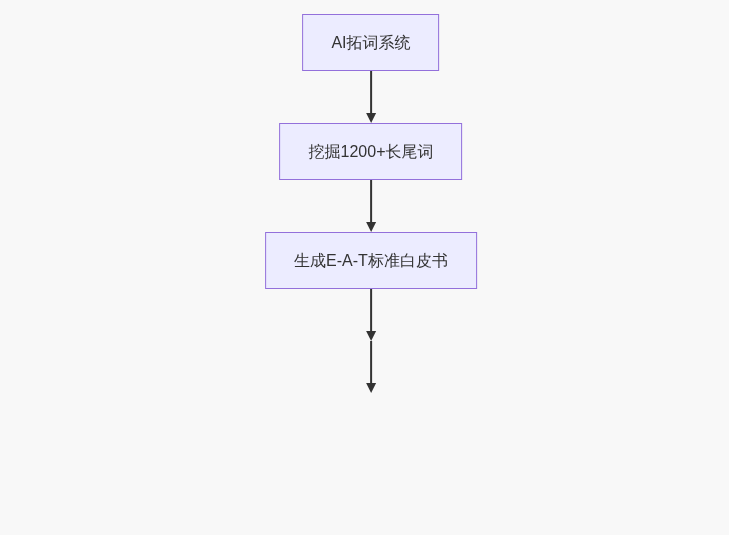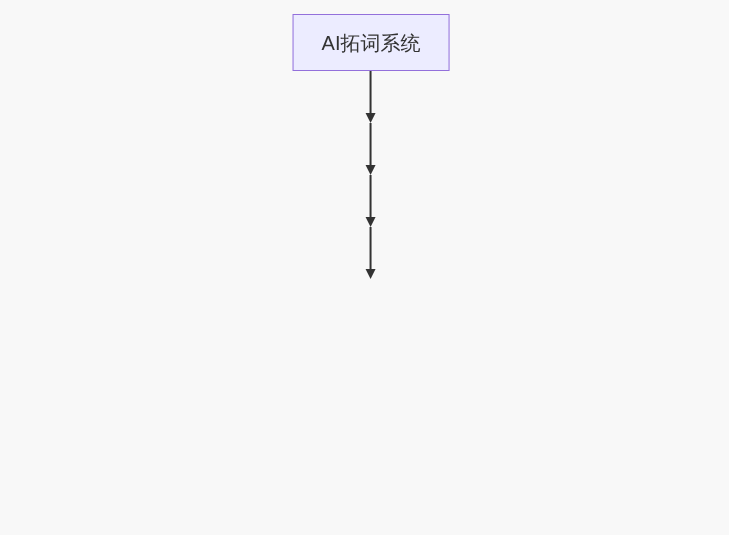--- a/index.html
+++ b/index.html
@@ -38,21 +38,21 @@
     height: 57px;
     padding: 0 28px;
     background: var(--node-fill);
     border: 1.5px solid var(--node-border);
     display: flex;
     align-items: center;
     justify-content: center;
     white-space: nowrap;
   }
   .node-label {
-    font-size: 20px;
+    font-size: 16px;
     color: var(--text);
     line-height: 1;
   }
   .edge {
     display: flex;
     flex-direction: column;
     align-items: center;
     height: 52px;
   }
   .edge-line {
@@ -75,26 +75,32 @@
   <div class="flow-column" id="flow-column">
   <div class="node">
     <span class="node-label">AI拓词系统</span>
   </div>
 
   <div class="edge">
     <div class="edge-line"></div>
     <div class="edge-head"></div>
   </div>
 
+  <div class="node">
+    <span class="node-label">挖掘1200+长尾词</span>
+  </div>
 
   <div class="edge">
     <div class="edge-line"></div>
     <div class="edge-head"></div>
   </div>
 
+  <div class="node">
+    <span class="node-label">生成E-A-T标准白皮书</span>
+  </div>
 
   <div class="edge">
     <div class="edge-line"></div>
     <div class="edge-head"></div>
   </div>
 
 
   <div class="edge">
     <div class="edge-line"></div>
     <div class="edge-head"></div>

